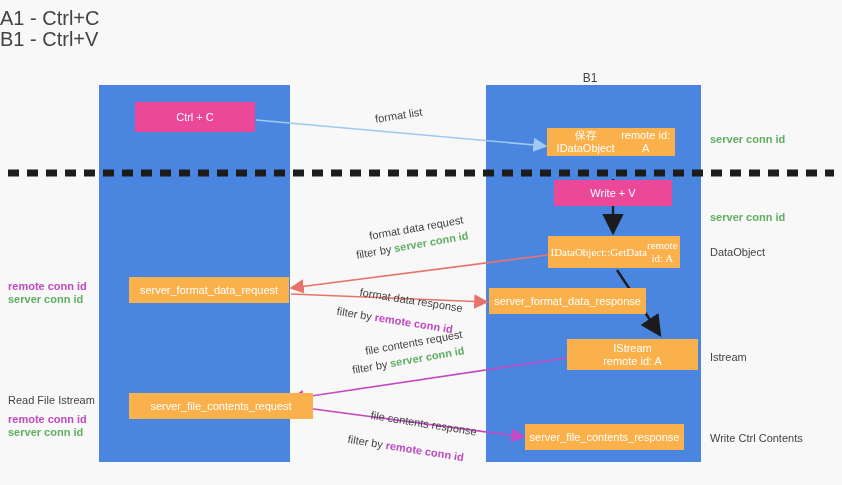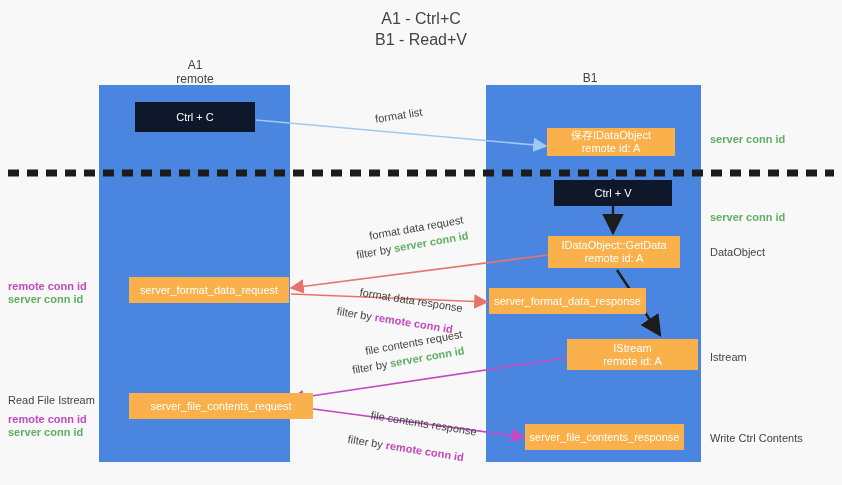--- a/index.html
+++ b/index.html
@@ -9,38 +9,38 @@
     font-family:"Liberation Sans","DejaVu Sans",sans-serif;
     position:relative;overflow:hidden;
     color:#434343;
   }
   .stage{position:absolute;left:0;top:0;width:842px;height:485px;}
   svg.layer{position:absolute;left:0;top:0;width:842px;height:485px;pointer-events:none;}
 
   
   .title{
     position:absolute;left:0;top:8px;width:842px;
-    text-align:center;font-size:16px;line-height:21px;color:#434343;
+    font-size:20px;line-height:21px;color:#434343;
   }
 
   
   .colhead{
     position:absolute;text-align:center;font-size:12px;line-height:14px;color:#434343;
   }
 
   
   .lane{position:absolute;background:#4a86e0;}
 
   
   .node{
     position:absolute;display:flex;align-items:center;justify-content:center;
     text-align:center;color:#ffffff;font-size:11px;line-height:13px;
     box-sizing:border-box;padding:2px 4px;
   }
-  .node.green{background:#0f172a;}
+  .node.green{background:#ec4899;}
   .node.orange{background:#fbb14b;}
   .node span{display:block;}
 
   
   .lbl{position:absolute;font-size:11px;line-height:14px;color:#434343;white-space:nowrap;}
   .green-txt{color:#5fae62;font-weight:bold;}
   .magenta-txt{color:#c24ac2;font-weight:bold;}
   .lbl.bold-green{color:#5fae62;font-weight:bold;}
   .lbl.bold-magenta{color:#c24ac2;font-weight:bold;}
   .lbl.dark{color:#434343;}
@@ -48,27 +48,23 @@
   .lbl.rot-c{transform:rotate(-10deg);transform-origin:left top;}
   .lbl.rot-d{transform:rotate(9deg);transform-origin:left top;}
 </style>
 </head>
 <body>
 
 <div class="stage">
 
   <div class="title">
     <div>A1 - Ctrl+C</div>
-    <div>B1 - Read+V</div>
+    <div>B1 - Ctrl+V</div>
   </div>
 
-  <div class="colhead" style="left:130px;top:58px;width:130px;">
-    <div>A1</div>
-    <div>remote</div>
-  </div>
   <div class="colhead" style="left:525px;top:71px;width:130px;">
     <div>B1</div>
   </div>
 
   <div class="lane" style="left:99px;top:85px;width:191px;height:377px;"></div>
   <div class="lane" style="left:486px;top:85px;width:215px;height:377px;"></div>
 
   <svg class="layer" viewBox="0 0 842 485">
     <defs>
       <marker id="ah-blue" markerWidth="9" markerHeight="9" refX="8" refY="4.5" orient="auto">
@@ -99,30 +95,30 @@
 
     <line x1="566" y1="358" x2="291" y2="399" stroke="#c24ac2" stroke-width="1.6" marker-end="url(#ah-mag)"></line>
 
     <line x1="291" y1="406" x2="524" y2="437" stroke="#c24ac2" stroke-width="1.6" marker-end="url(#ah-mag)"></line>
   </svg>
 
   <div class="node green" style="left:135px;top:102px;width:120px;height:30px;">
     <span>Ctrl + C</span>
   </div>
 
-  <div class="node orange" style="left:547px;top:128px;width:128px;height:28px;flex-direction:column;">
+  <div class="node orange" style="left:547px;top:128px;width:128px;height:28px;flex-direction:row;">
     <span>保存IDataObject</span>
     <span>remote id: A</span>
   </div>
 
   <div class="node green" style="left:554px;top:180px;width:118px;height:26px;">
-    <span>Ctrl + V</span>
+    <span>Write + V</span>
   </div>
 
-  <div class="node orange" style="left:548px;top:236px;width:132px;height:32px;flex-direction:column;">
+  <div class="node orange" style="left:548px;top:236px;width:132px;height:32px;flex-direction:row;font-family:Liberation Serif, serif;">
     <span>IDataObject::GetData</span>
     <span>remote id: A</span>
   </div>
 
   <div class="node orange" style="left:489px;top:288px;width:157px;height:26px;">
     <span>server_format_data_response</span>
   </div>
 
   <div class="node orange" style="left:129px;top:277px;width:160px;height:26px;">
     <span>server_format_data_request</span>

